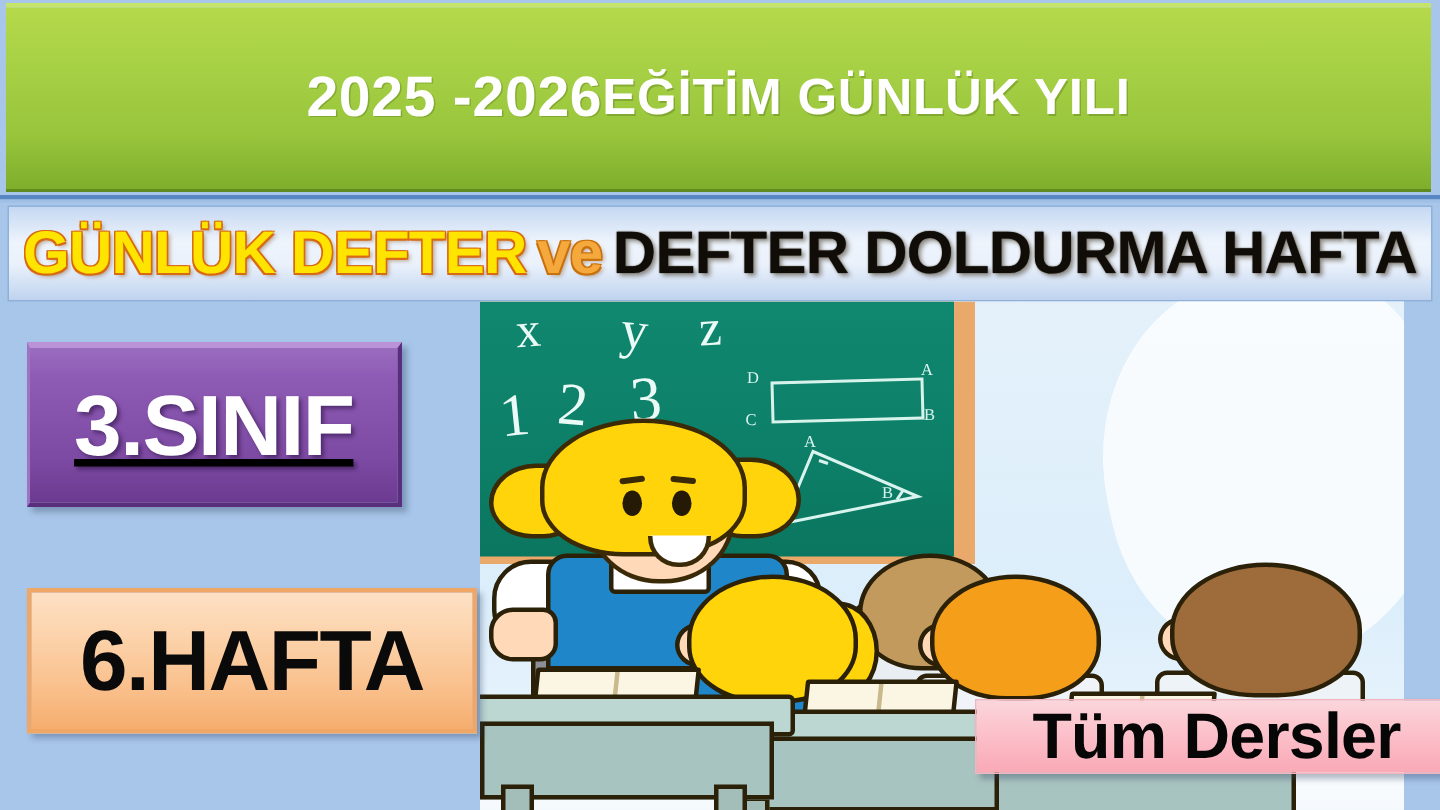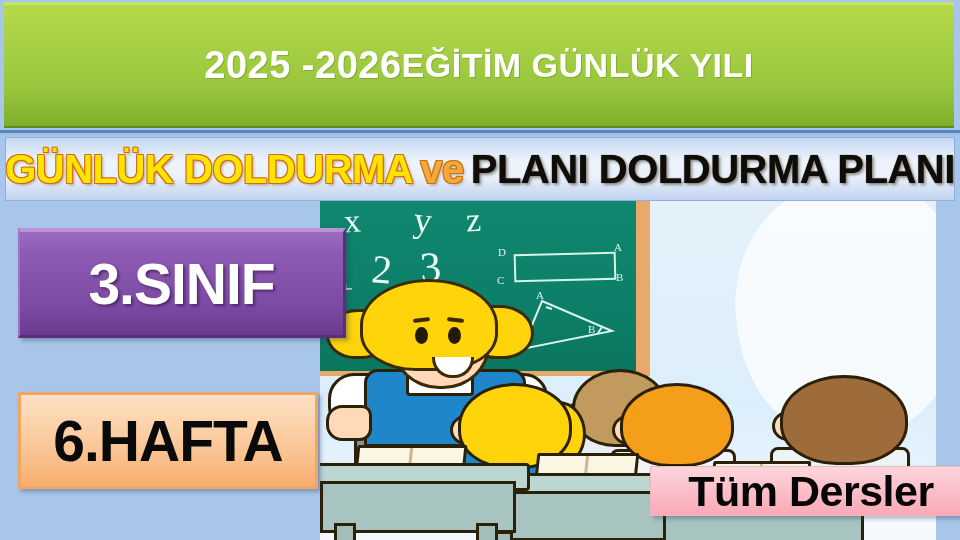--- a/index.html
+++ b/index.html
@@ -67,26 +67,27 @@
     text-shadow:2px 2px 3px rgba(60,50,30,.5), 0 0 1px #3a3020;
   }
 
   
   .chip{
     position:absolute;box-sizing:border-box;
     display:flex;align-items:center;justify-content:center;
     box-shadow:3px 3px 4px rgba(40,60,95,.35);
   }
   .chip-grade{
-    left:18px;top:228px;width:328px;height:110px;
+    left:18px;top:228px;width:250px;height:110px;
     background:linear-gradient(to bottom,#9a6cbf 0%,#8f5cb5 18%,#7d4aa3 72%,#6c3a91 100%);
     border-top:4px solid #b992d8;
     border-left:2px solid #9c74c2;
     border-bottom:3px solid #5a2e7c;
     border-right:3px solid #5a2e7c;
+    text-decoration:underline;
   }
   .chip-grade span{
     color:#ffffff;font-size:57px;font-weight:bold;letter-spacing:-1px;
     text-shadow:2px 2px 3px rgba(45,18,70,.6);
   }
   .chip-week{
     left:18px;top:392px;width:300px;height:97px;
     background:linear-gradient(to bottom,#fde0c4 0%,#fcd4ad 30%,#f9bd87 75%,#f5ad6e 100%);
     border:3px solid #f0a766;
   }
@@ -264,23 +265,23 @@
 
   <div class="green-banner">
     <div class="line gb-line1">2025 -2026</div>
     <div class="line gb-line2">EĞİTİM GÜNLÜK YILI</div>
   </div>
 
   <div class="rule-a"></div>
   <div class="rule-b"></div>
 
   <div class="title-banner">
-    <span class="tt yellow">GÜNLÜK DOLDURMA</span>
+    <span class="tt yellow">GÜNLÜK DEFTER</span>
     <span class="tt orange">ve</span>
-    <span class="tt black">PLANI DOLDURMA PLANI</span>
+    <span class="tt black">DEFTER DOLDURMA HAFTA</span>
   </div>
 
   <div class="illus">
     <div class="wall"></div>
     <div class="wall-swoosh"></div>
 
     <div class="board-frame">
       <div class="board">
         <span class="chalk bv-x">x</span>
         <span class="chalk bv-y">y</span>

